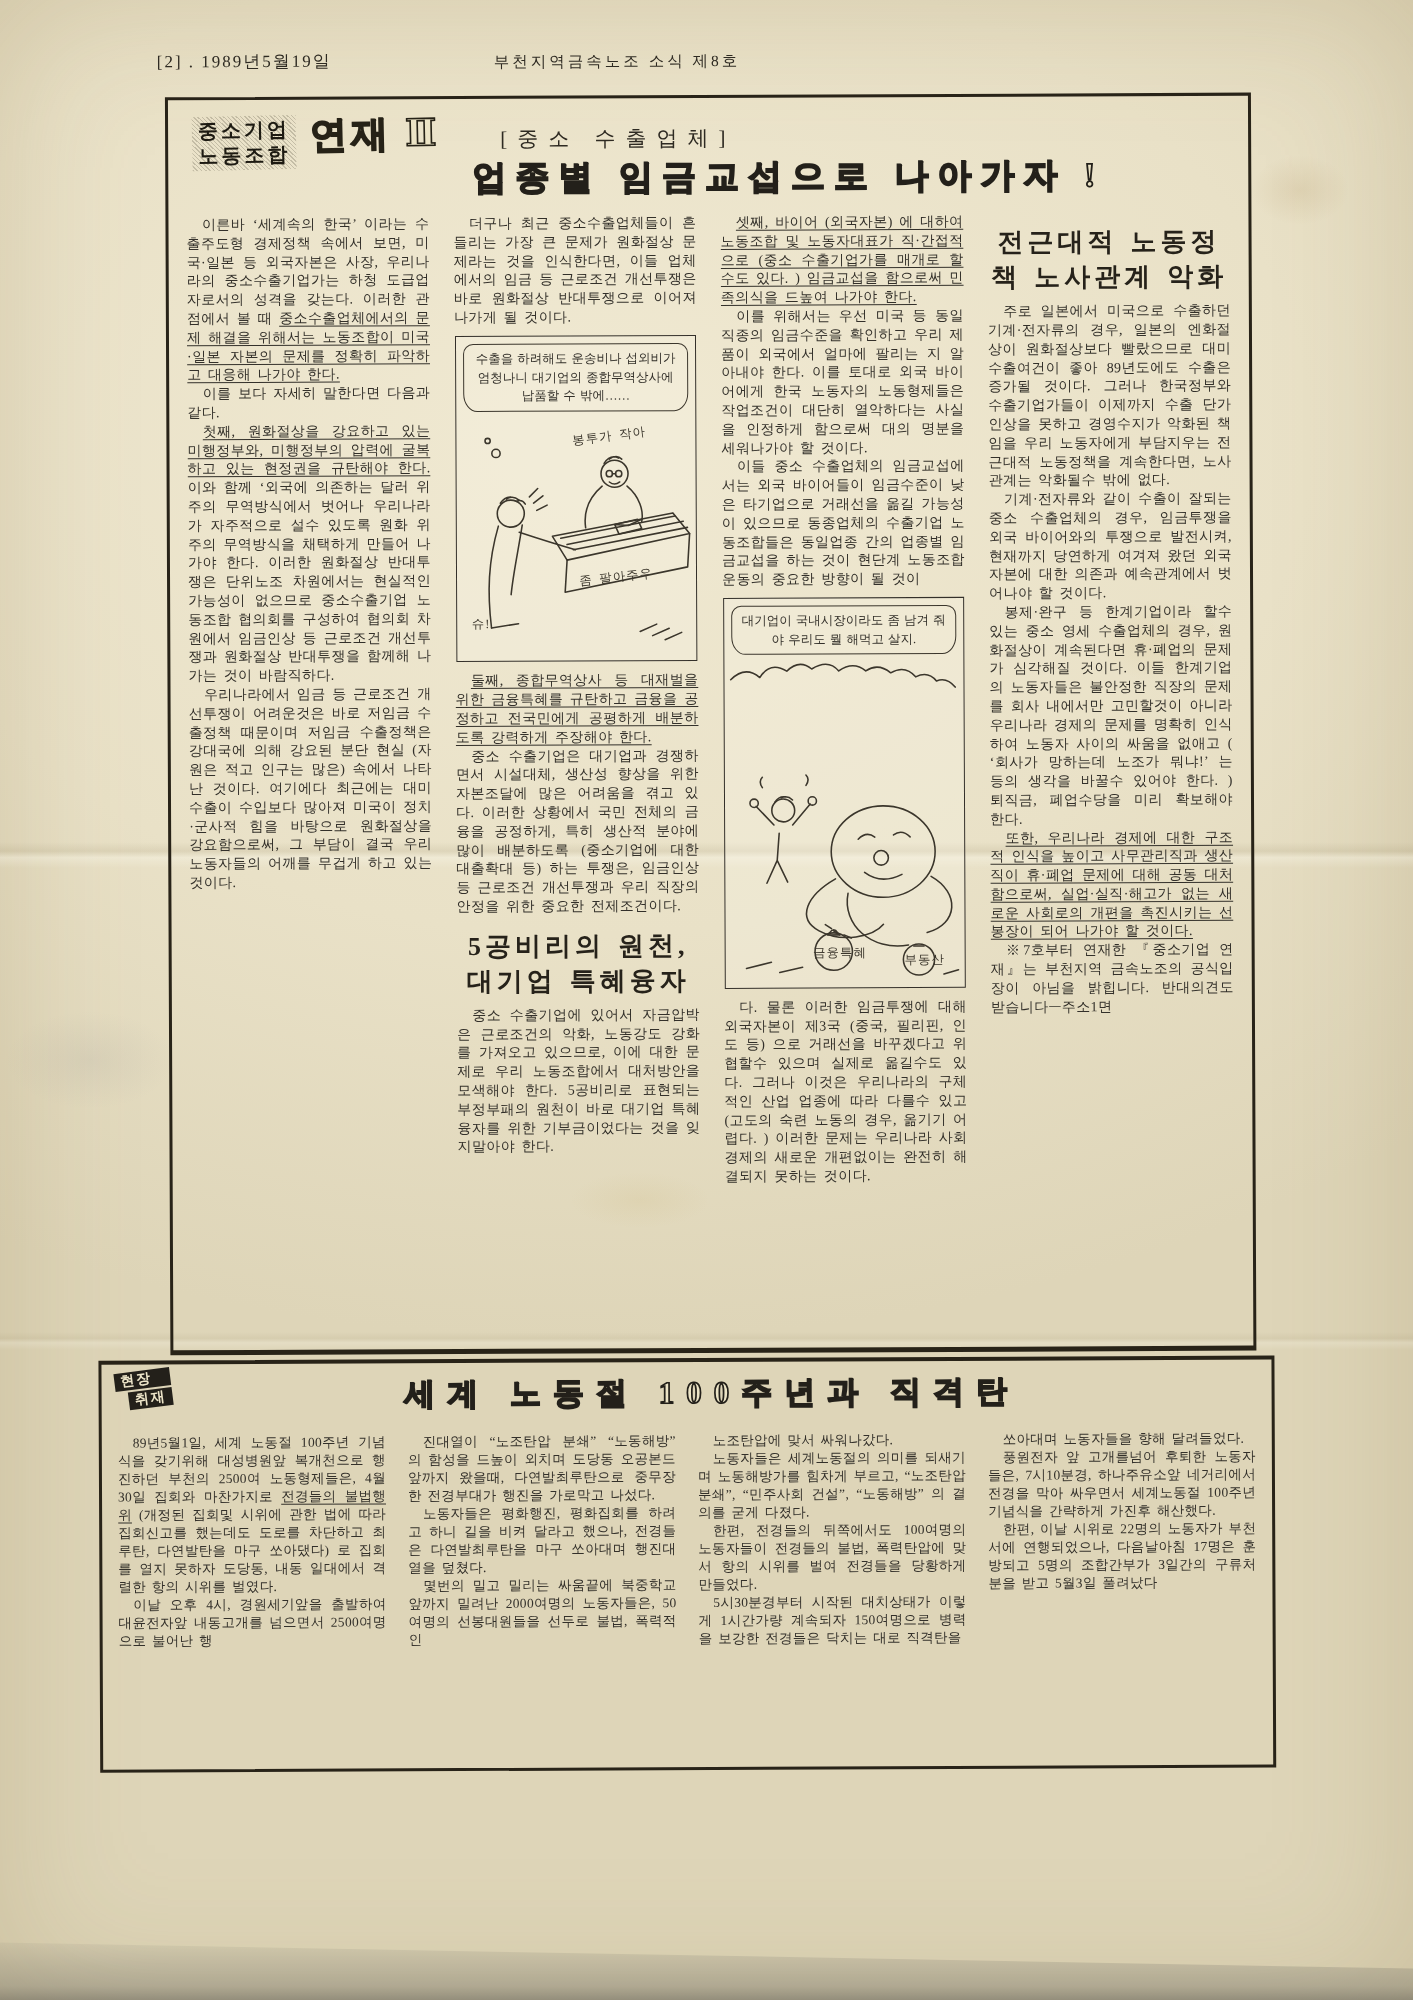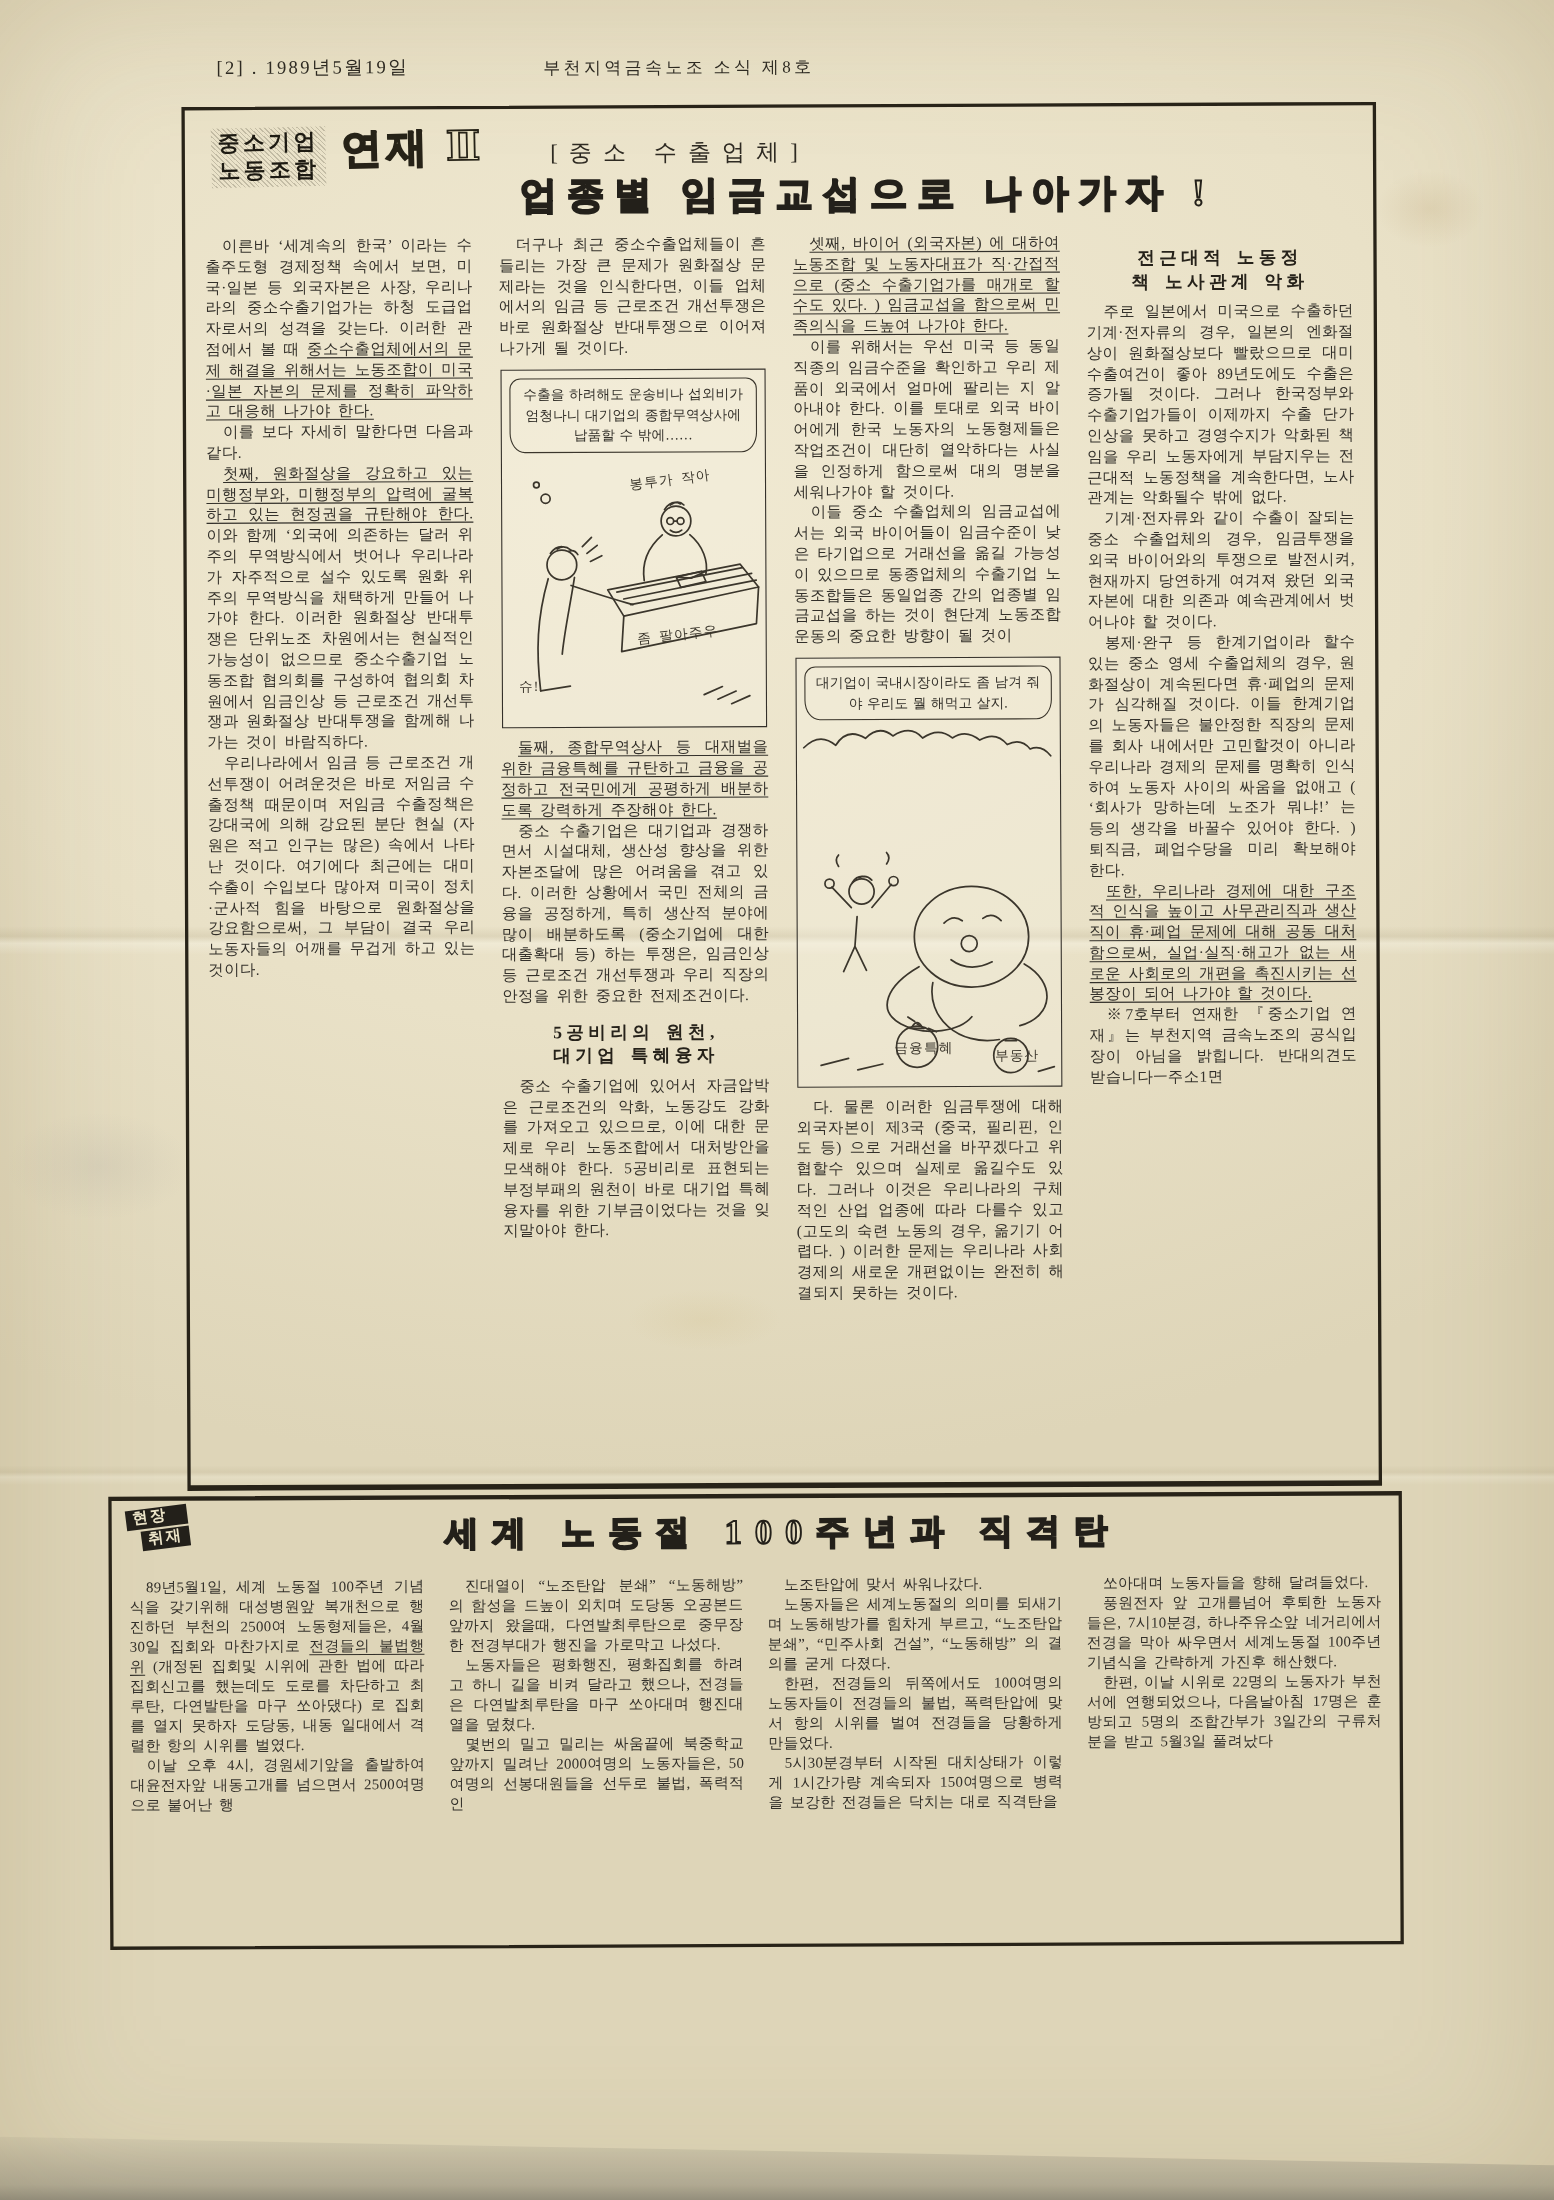--- a/index.html
+++ b/index.html
@@ -24,21 +24,21 @@
   .crease{position:absolute;left:0;width:100%;height:26px;pointer-events:none;
     background:linear-gradient(180deg, rgba(0,0,0,0) 0%, rgba(110,95,55,.10) 35%, rgba(255,255,245,.28) 60%, rgba(0,0,0,0) 100%);}
   .crease.c1{top:842px;} .crease.c2{top:1332px;height:18px;opacity:.7;}
   .scanner-edge{position:absolute;left:0;bottom:0;width:100%;height:70px;pointer-events:none;
     background:linear-gradient(180deg, rgba(0,0,0,0), rgba(90,90,85,.30) 80%, rgba(70,70,66,.45));
     clip-path:polygon(0 18%, 100% 55%, 100% 100%, 0 100%);}
   .tilt{position:absolute;inset:0;transform:rotate(-0.25deg);transform-origin:50% 40%;}
 
   
   .runhead{position:absolute;top:48px;left:0;width:100%;font-size:17px;letter-spacing:2px;color:#2e2a22;}
-  .runhead .pagedate{position:absolute;left:160px;top:0;margin-left:40px;}
+  .runhead .pagedate{position:absolute;left:160px;top:0;}
   .runhead .masthead{position:absolute;left:497px;top:3px;font-size:15.5px;letter-spacing:3px;}
 
   
   .mainbox{
     position:absolute;left:168px;top:95px;width:1086px;height:1258px;
     border:3px solid #282318;border-bottom-width:5px;box-sizing:border-box;
   }
   .bottombox{
     position:absolute;left:96px;top:1358px;width:1176px;height:412px;
     border:3px solid #282318;border-top-width:4px;box-sizing:border-box;
@@ -65,21 +65,21 @@
     white-space:nowrap;
   }
 
   
   .cols{position:absolute;left:18px;right:18px;top:116px;bottom:12px;
     display:grid;grid-template-columns:repeat(4,1fr);column-gap:24px;}
   .col{overflow:hidden;font-size:14px;line-height:18.8px;letter-spacing:.4px;word-spacing:2.5px;text-align:justify;}
   .para{margin:0;text-indent:1.1em;}
   .para .u{text-decoration:underline;text-decoration-thickness:1.3px;text-underline-offset:3px;}
   .subhead{
-    font-size:16px;font-weight:bold;letter-spacing:4px;line-height:1.35;text-align:center;
+    font-size:26px;font-weight:bold;letter-spacing:4px;line-height:1.35;text-align:center;
     margin:12px 0 8px;white-space:pre-line;color:#26221a;text-indent:0;
   }
 
   
   .cartoon{border:1.8px solid #34302a;margin:8px 1px 10px;background:rgba(250,246,233,.30);}
   .cartoon-caption{
     border:1.4px solid #3b362c;border-radius:10px 10px 14px 14px/10px 10px 18px 18px;
     margin:7px 7px 2px;padding:5px 6px;font-size:12.5px;line-height:1.5;
     letter-spacing:0;word-spacing:1px;text-align:center;text-indent:0;
   }

